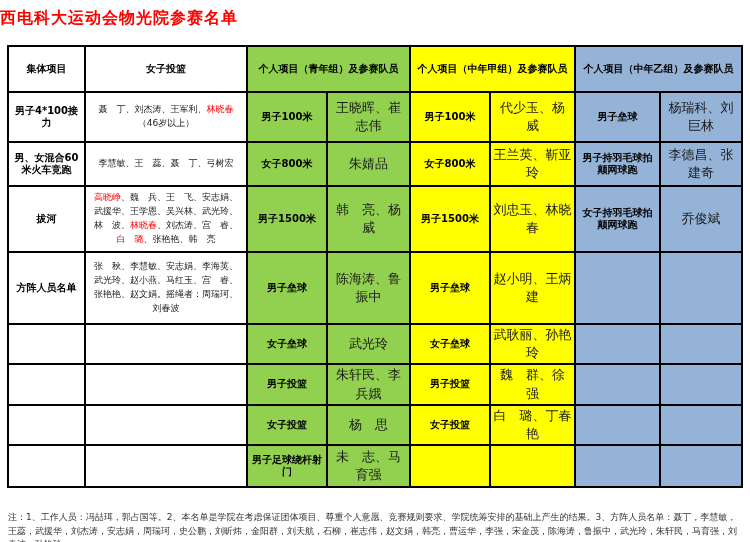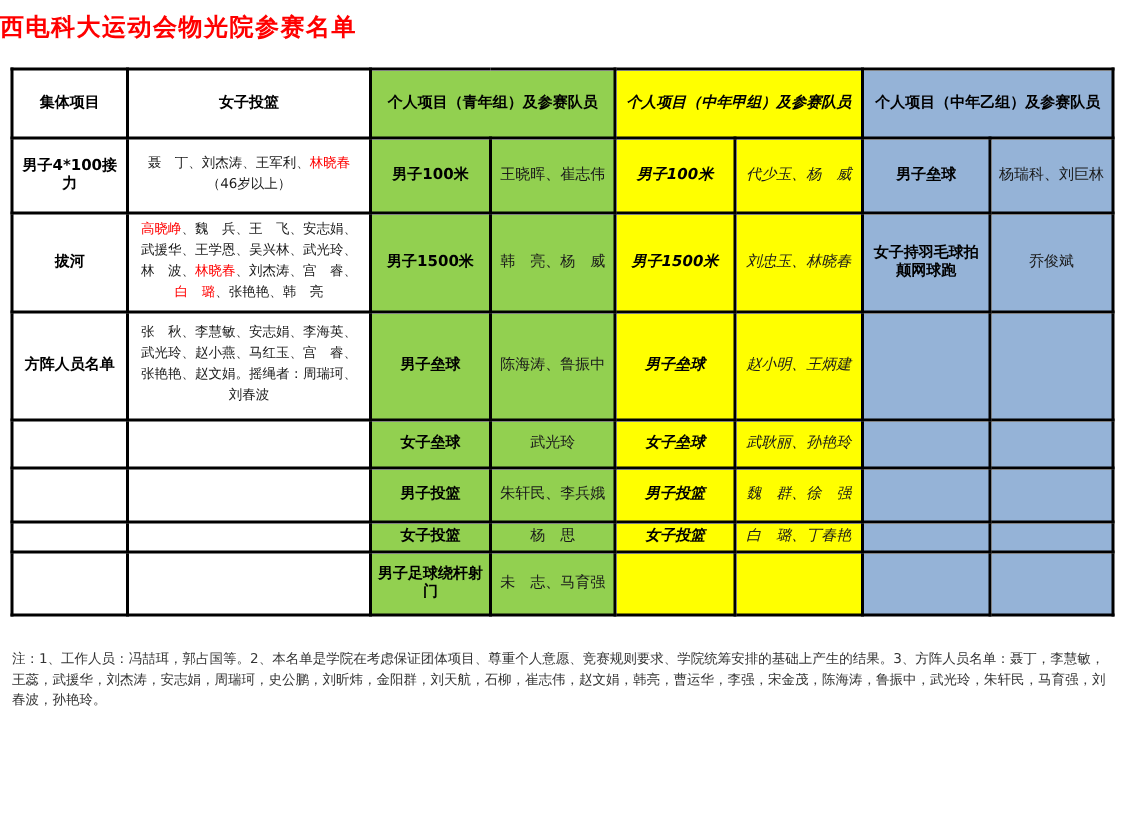--- a/index.html
+++ b/index.html
@@ -19,25 +19,25 @@
   table.roster{
     border-collapse:collapse; table-layout:fixed;
     margin:16px auto; width:734px; border:2px solid #000;padding-left:39px;
   }
   th,td{
     border:2px solid #000; vertical-align:middle; text-align:center;
     padding:1px 2px; overflow:hidden;
   }
   th.hd{font-size:10px; font-weight:bold; height:46px; line-height:1.4;}
   td.ev{font-size:10px; font-weight:bold; line-height:1.25;}
-  td.nm{font-size:10px; font-weight:normal; color:#1a1a1a; line-height:1.4;}
+  td.nm{font-size:13px; font-weight:normal; color:#1a1a1a; line-height:1.4;}
   td.roster-cell{font-size:9px; line-height:1.55; color:#1a1a1a; padding:2px 4px;}
   .white{background:#ffffff;}
   .green{background:var(--green);}
-  .yellow{background:var(--yellow);font-style:italic;}
+  .yellow{background:var(--yellow);}
   .blue{background:var(--blue);}
   .red{color:var(--red);}
   .note{
     width:738px; margin:23px auto 0 auto; font-size:9px; line-height:1.5;
     color:#333; text-align:left; padding:0 2px;
   }
 </style>
 </head>
 <body>
 
@@ -68,20 +68,30 @@
     <tbody>
         <tr style="height: 50px;">
           <td class="ev white">男子4*100接力</td>
           <td class="roster-cell white"><span>聂　丁、刘杰涛、王军利、</span><span class="red">林晓春</span><span>（46岁以上）</span></td>
           <td class="ev green">男子100米</td>
           <td class="nm green">王晓晖、崔志伟</td>
           <td class="ev yellow">男子100米</td>
           <td class="nm yellow">代少玉、杨　威</td>
           <td class="ev blue">男子垒球</td>
           <td class="nm blue">杨瑞科、刘巨林</td>
+        </tr>
+        <tr style="height: 44px;">
+          <td class="ev white">男、女混合60米火车竞跑</td>
+          <td class="roster-cell white"><span>李慧敏、王　蕊、聂　丁、弓树宏</span></td>
+          <td class="ev green">女子800米</td>
+          <td class="nm green">朱婧品</td>
+          <td class="ev yellow">女子800米</td>
+          <td class="nm yellow">王兰英、靳亚玲</td>
+          <td class="ev blue">男子持羽毛球拍颠网球跑</td>
+          <td class="nm blue">李德昌、张建奇</td>
         </tr>
         <tr style="height: 66px;">
           <td class="ev white">拔河</td>
           <td class="roster-cell white"><span class="red">高晓峥</span><span>、魏　兵、王　飞、安志娟、武援华、王学恩、吴兴林、武光玲、林　波、</span><span class="red">林晓春</span><span>、刘杰涛、宫　睿、</span><span class="red">白　璐</span><span>、张艳艳、韩　亮</span></td>
           <td class="ev green">男子1500米</td>
           <td class="nm green">韩　亮、杨　威</td>
           <td class="ev yellow">男子1500米</td>
           <td class="nm yellow">刘忠玉、林晓春</td>
           <td class="ev blue">女子持羽毛球拍颠网球跑</td>
           <td class="nm blue">乔俊斌</td>

